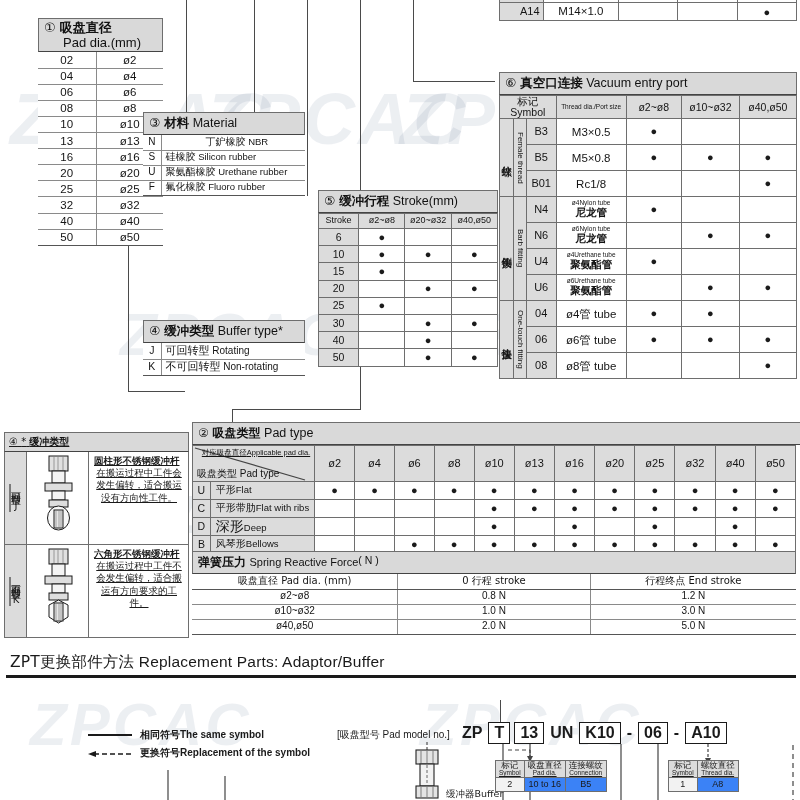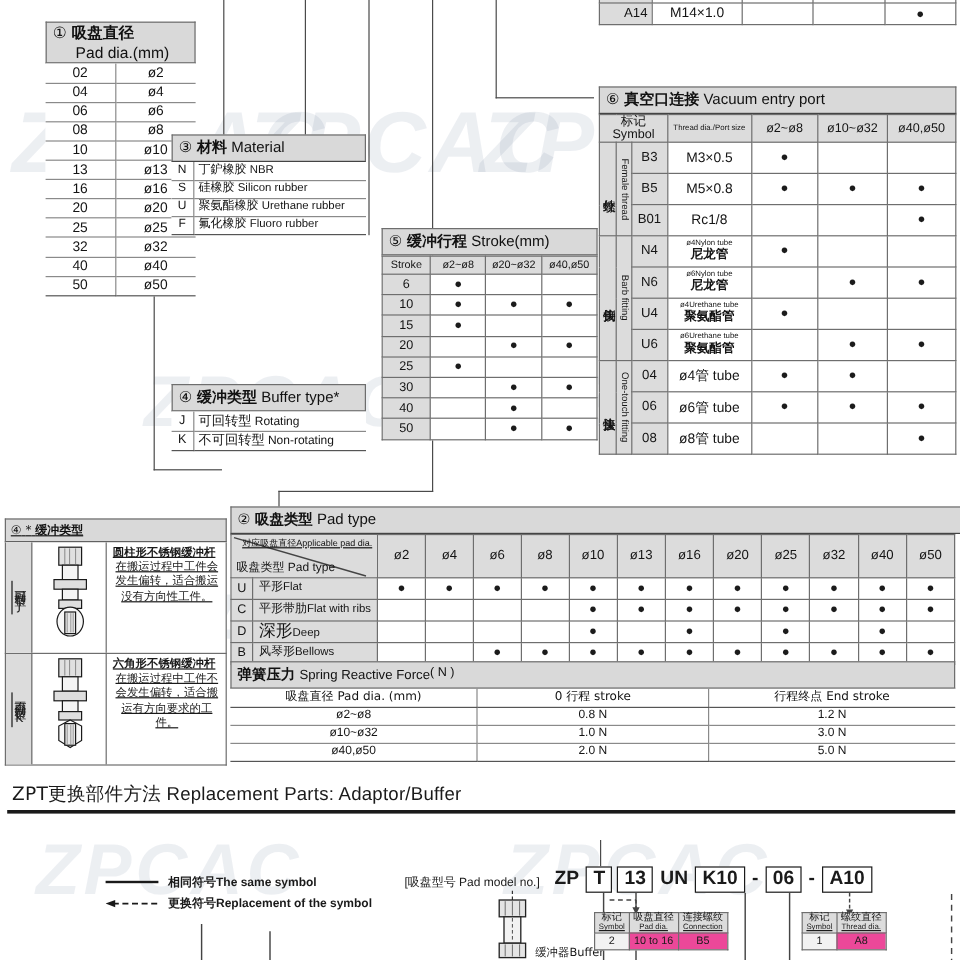--- a/index.html
+++ b/index.html
@@ -137,21 +137,21 @@
   #model .bx { border:1.6px solid #1a1a1a; padding:1px 5px; min-width:22px; text-align:center; background:#fff; }
   #model .pl { padding:1px 2px; }
 
   
   table.mini { border-collapse:collapse; background:#fff; }
   table.mini td, table.mini th { border:1px solid #6e6e6e; font-weight:normal; }
   table.mini th { background:#dcdcdc; padding:0 3px; }
   table.mini th .cn { font-size:8.5px; display:block; line-height:1.05; }
   table.mini th .en { font-size:6.5px; display:block; line-height:1.05; text-decoration:underline;}
   table.mini td { font-size:9px; text-align:center; height:14px; background:#f2f2f2; }
-  table.mini td.w { background:#ec4899; }
+  table.mini td.w { background:#3b82f6; }
 
   
   .ln { position:absolute; background:#4a4a4a; z-index:1; }
   .lnv { width:1.4px; }
   .lnh { height:1.4px; }
 </style>
 </head>
 <body>
 
 <div id="watermark">
@@ -248,21 +248,21 @@
 <div class="layer" id="t3wrap" style="left:143px; top:112px;">
   <div class="hdrbar" style="width:162px;">
     <span class="cjk" style="font-size:12.5px;"><span>③</span>
     <b>材料</b></span>
     <span>Material</span>
   </div>
   <table class="t" id="t3" style="width:162px;">
       <tbody id="t3body">
         <tr>
           <td class="sym">N</td>
-          <td><span class="cjk" style="font-size: 10px;">丁鈩橡胶</span><span style="font-size: 9.5px;"> NBR</span></td>
+          <td><span class="cjk" style="font-size: 10px; margin-left: 40px;">丁鈩橡胶</span><span style="font-size: 9.5px;"> NBR</span></td>
         </tr>
         <tr>
           <td class="sym">S</td>
           <td><span class="cjk" style="font-size: 10px;">硅橡胶</span><span style="font-size: 9.5px;"> Silicon rubber</span></td>
         </tr>
         <tr>
           <td class="sym">U</td>
           <td><span class="cjk" style="font-size: 10px;">聚氨酯橡胶</span><span style="font-size: 9.5px;"> Urethane rubber</span></td>
         </tr>
         <tr>

